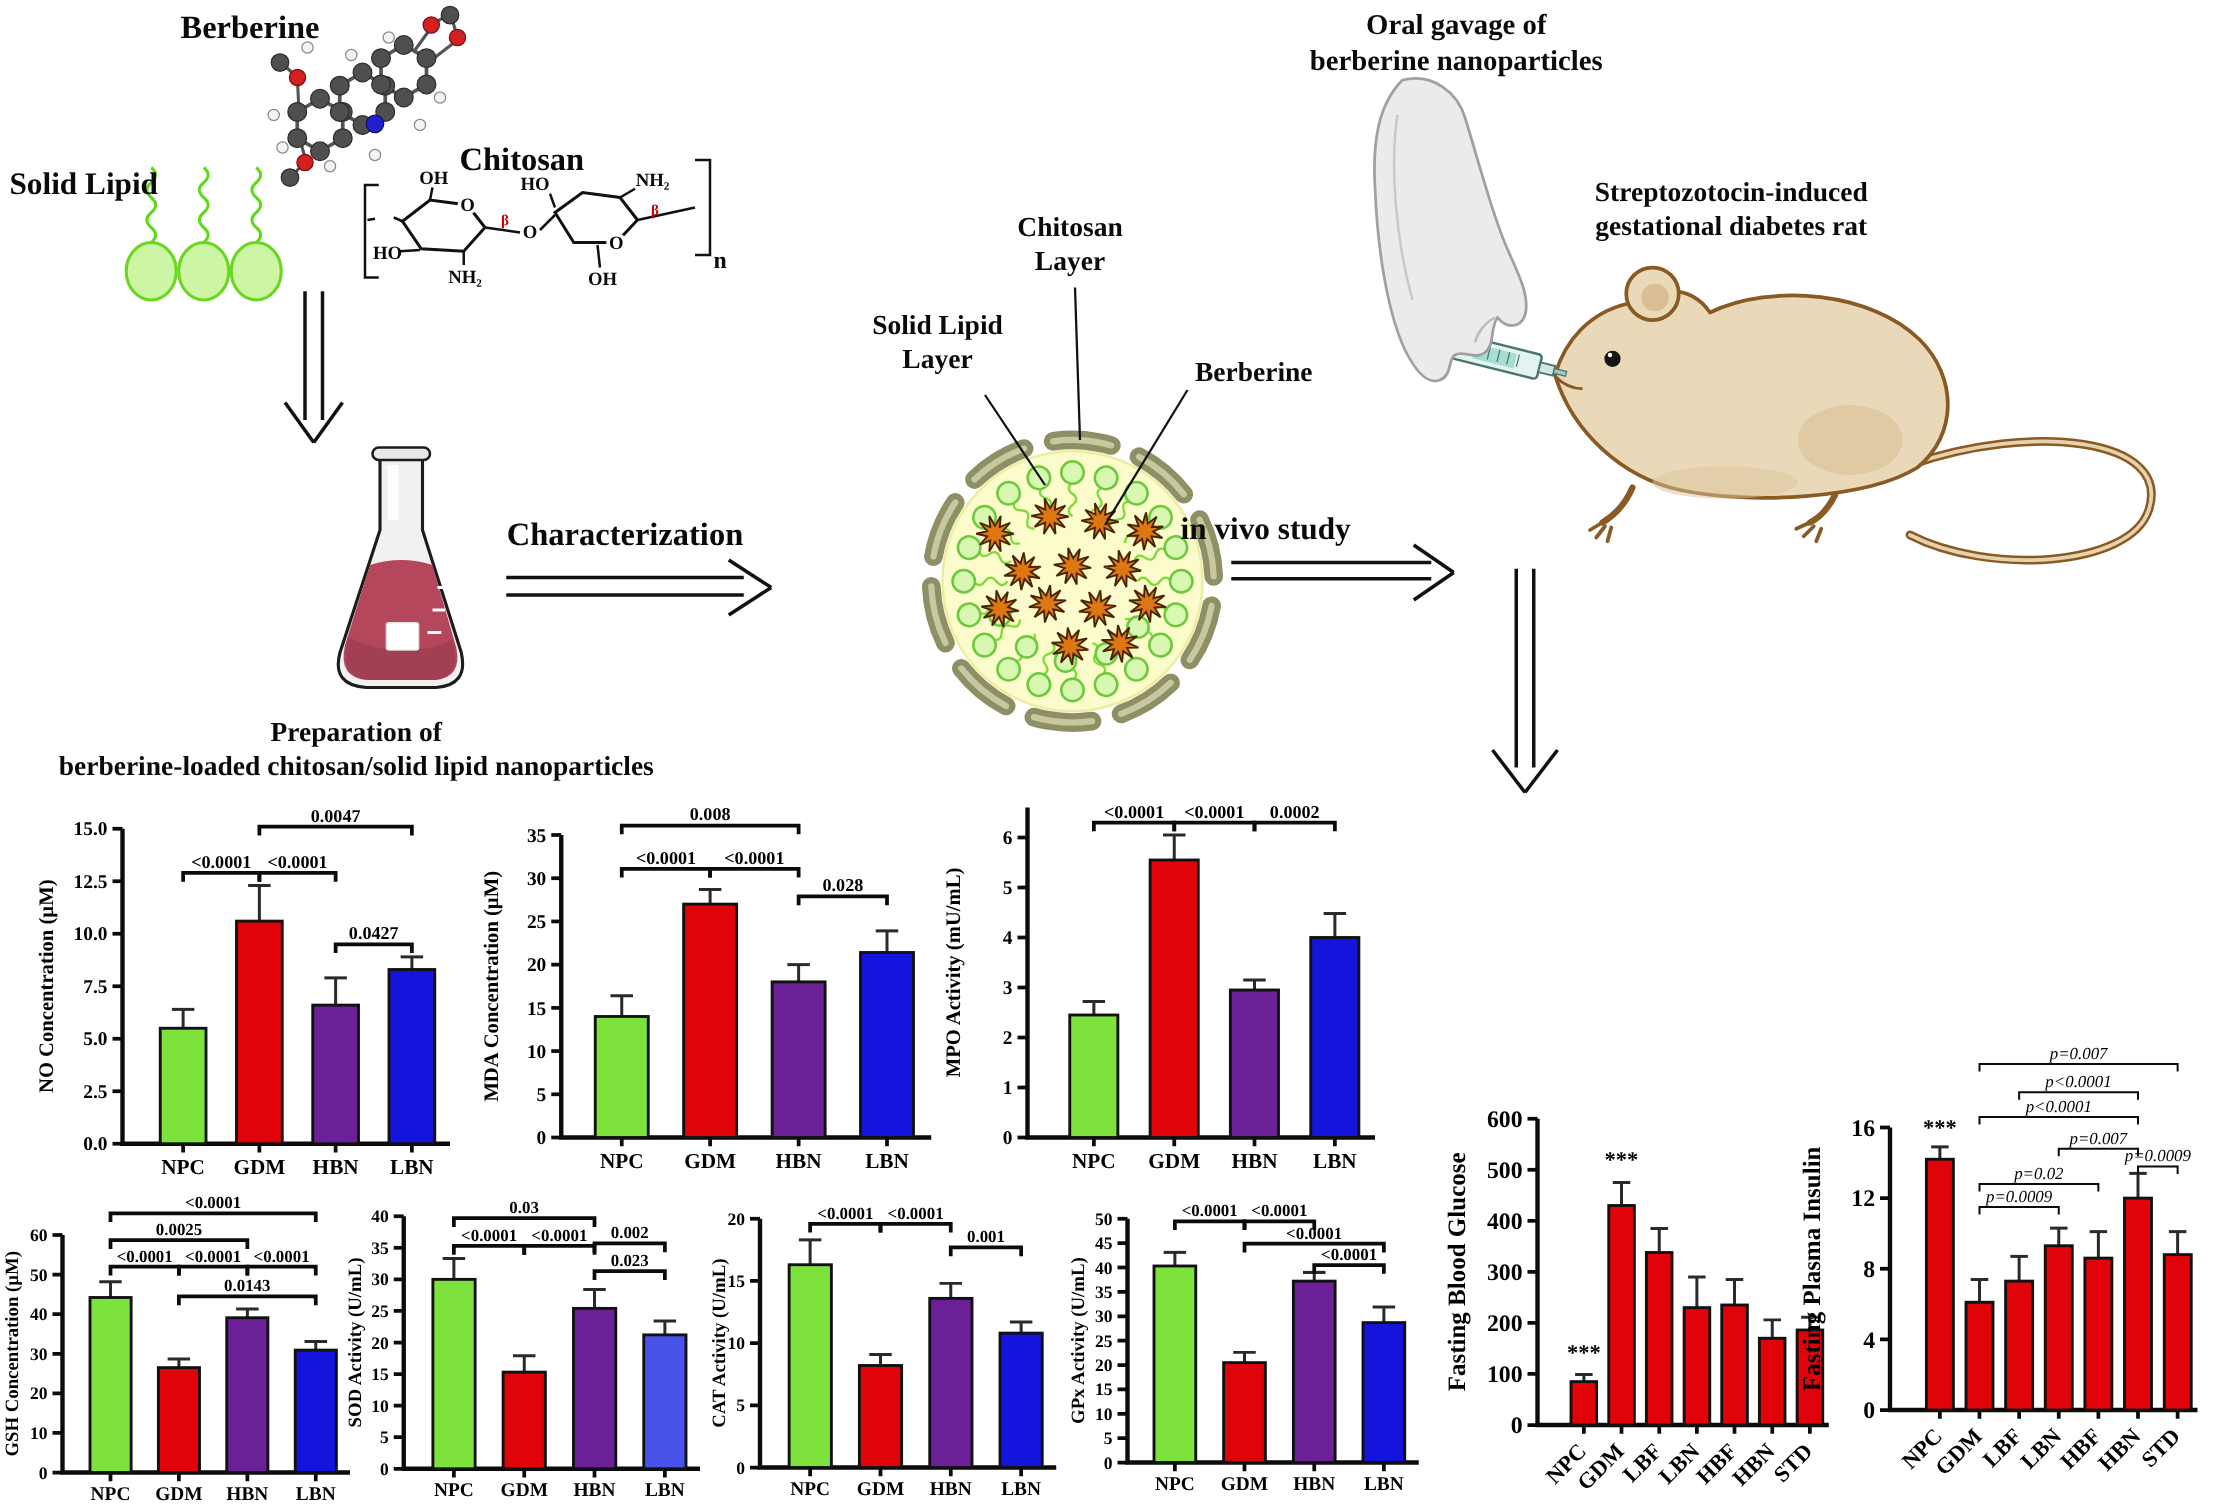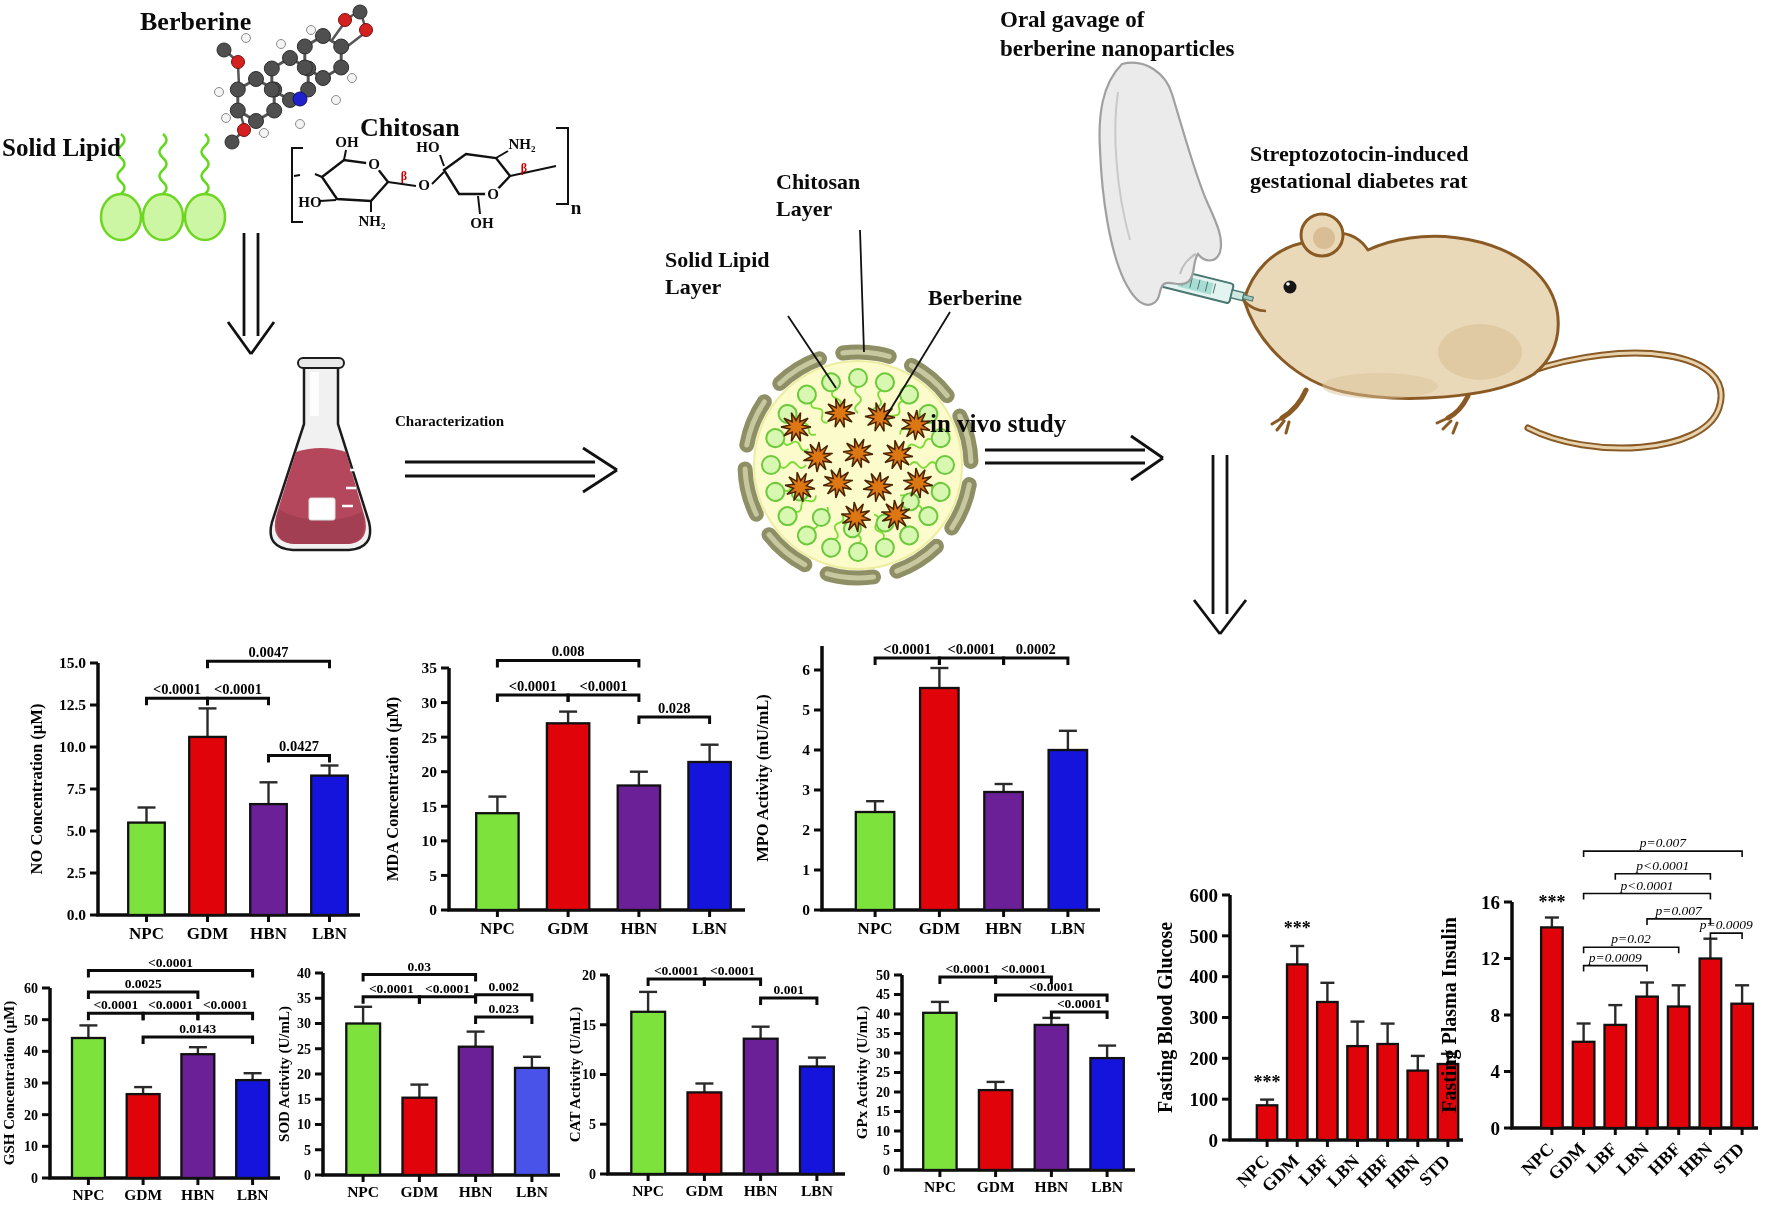--- a/index.html
+++ b/index.html
@@ -1,18 +1,18 @@
 <!DOCTYPE html>
 <html><head>
 <meta charset="utf-8">
 <style>
   html,body{margin:0;padding:0;background:#fff}
   #canvas{position:relative;width:1772px;height:1205px;background:#fff;
           font-family:"Liberation Serif",serif;overflow:hidden;color:#0a0a0a}
-  .lbl{position:absolute;font-weight:bold;white-space:pre-line;line-height:1.24}
+  .lbl{position:absolute;font-weight:bold;white-space:pre-line;text-align:center;line-height:1.24}
   .chart{position:absolute}
   svg{display:block}
 </style>
 </head>
 <body>
 
 <div id="canvas">
 
   <svg id="diagram" width="1772" height="1205" style="position:absolute;left:0;top:0">
 
@@ -295,27 +295,29 @@
     </g>
   </svg>
 
   <div class="lbl" style="left:140px;top:6px;width:120px;font-size:26px">Berberine</div>
   <div class="lbl" style="left:2px;top:132px;width:130px;font-size:25px">Solid Lipid</div>
   <div class="lbl" style="left:360px;top:112px;width:115px;font-size:26px">Chitosan</div>
   <div class="lbl" style="left:1250px;top:140px;width:270px;font-size:22px">Streptozotocin-induced
 gestational diabetes rat</div>
   <div class="lbl" style="left:1000px;top:6px;width:330px;font-size:23px">Oral gavage of
 berberine nanoparticles</div>
-  <div class="lbl" style="left:395px;top:412px;width:210px;font-size:15px">Characterization</div>
+  <div class="lbl" style="left:395px;top:412px;width:210px;font-size:26px">Characterization</div>
   <div class="lbl" style="left:930px;top:408px;width:165px;font-size:25px">in vivo study</div>
   <div class="lbl" style="left:776px;top:168px;width:160px;font-size:22px">Chitosan
 Layer</div>
   <div class="lbl" style="left:665px;top:246px;width:170px;font-size:22px">Solid Lipid
 Layer</div>
   <div class="lbl" style="left:928px;top:284px;width:150px;font-size:22px">Berberine</div>
+  <div class="lbl" style="left:5px;top:572px;width:560px;font-size:22px">Preparation of
+berberine-loaded chitosan/solid lipid nanoparticles</div>
 
   <div class="chart" id="c-no" style="left: 22px; top: 598px; width: 348px; height: 365px;">
       <svg width="348" height="365" style="overflow:visible" font-family="'Liberation Serif',serif">
         <g>
           <line x1="68" y1="317" x2="76" y2="317" stroke="#0b0b0b" stroke-width="3"></line>
           <text x="64" y="322.4" text-anchor="end" font-size="15.5" font-weight="bold">0.0</text>
           <line x1="68" y1="275" x2="76" y2="275" stroke="#0b0b0b" stroke-width="3"></line>
           <text x="64" y="280.4" text-anchor="end" font-size="15.5" font-weight="bold">2.5</text>
           <line x1="68" y1="233.00000000000003" x2="76" y2="233.00000000000003" stroke="#0b0b0b" stroke-width="3"></line>
           <text x="64" y="238.4" text-anchor="end" font-size="15.5" font-weight="bold">5.0</text>

